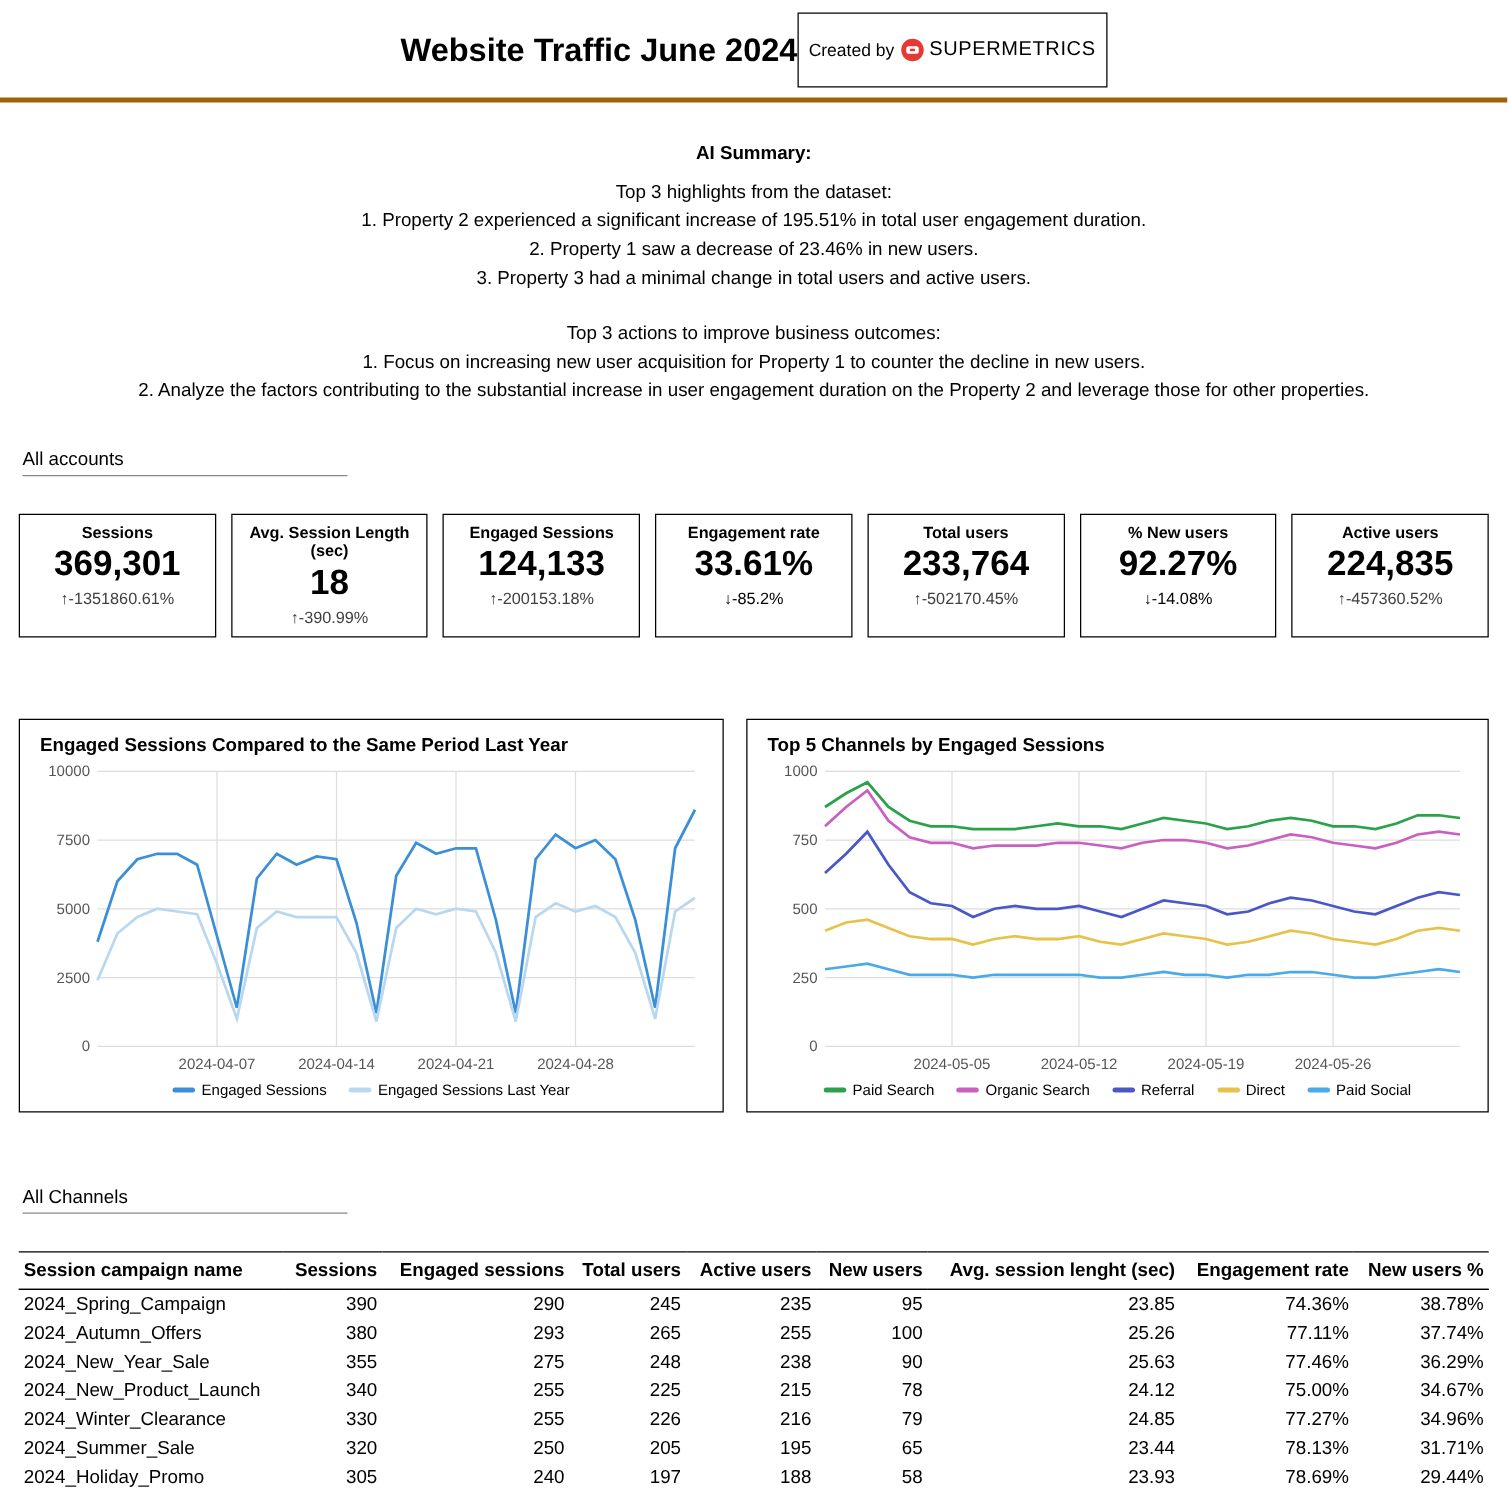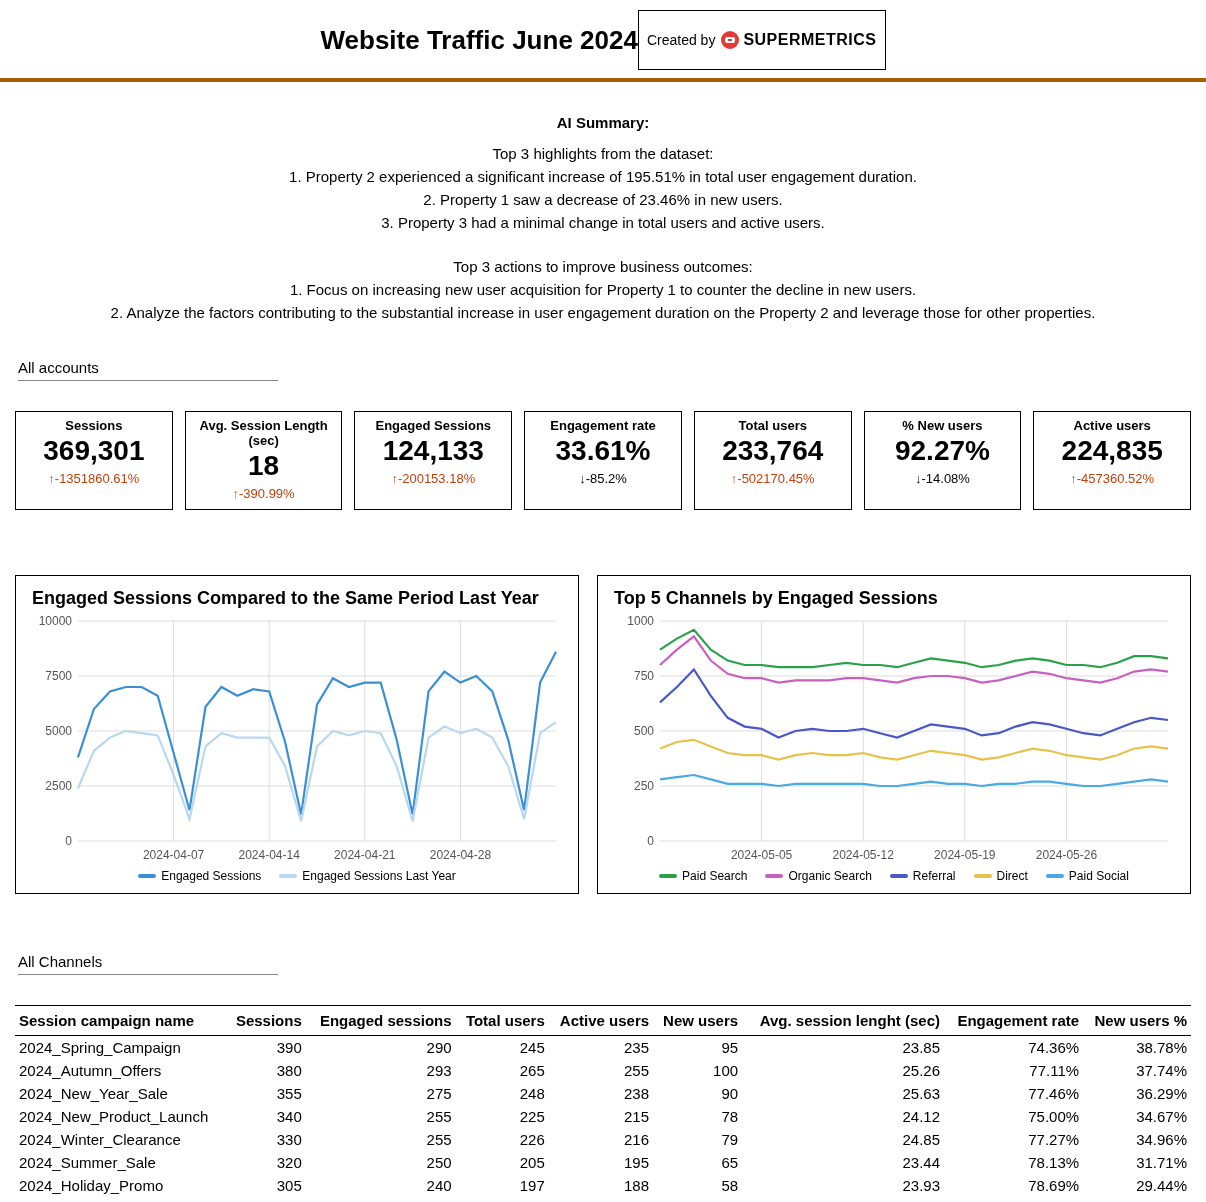--- a/index.html
+++ b/index.html
@@ -26,21 +26,21 @@
     padding: 20px 8px;
     display: flex;
     align-items: center;
     gap: 6px;
     font-size: 14px;
   }
   .sm-logo {
     display: inline-flex;
     align-items: center;
     gap: 4px;
-    font-weight: bold;
+    font-weight: normal;
     font-size: 16px;
     letter-spacing: 0.5px;
     font-family: Arial, sans-serif;
   }
   .sm-circle {
     width: 18px; height: 18px;
     border-radius: 50%;
     background: #e53935;
     display: inline-flex;
     align-items: center;
@@ -95,34 +95,34 @@
     margin-bottom: 2px;
   }
   .kpi-value {
     font-size: 28px;
     font-weight: bold;
     margin-bottom: 4px;
   }
   .kpi-delta {
     font-size: 13px;
   }
-  .up { color: #c2410c; }
+  .up { color: #404040; }
   .down { color: #000000; }
   .charts {
     display: flex;
     gap: 18px;
     padding: 55px 15px 10px 15px;
   }
   .chart {
     flex: 1;
     border: 1.5px solid #000;
     padding: 12px 16px 10px 16px;
   }
   .chart-title {
-    font-size: 18px;
+    font-size: 15px;
     font-weight: bold;
     margin-bottom: 6px;
   }
   svg { display: block; }
   .legend {
     display: flex;
     justify-content: center;
     gap: 18px;
     font-size: 12px;
     margin-top: 4px;

